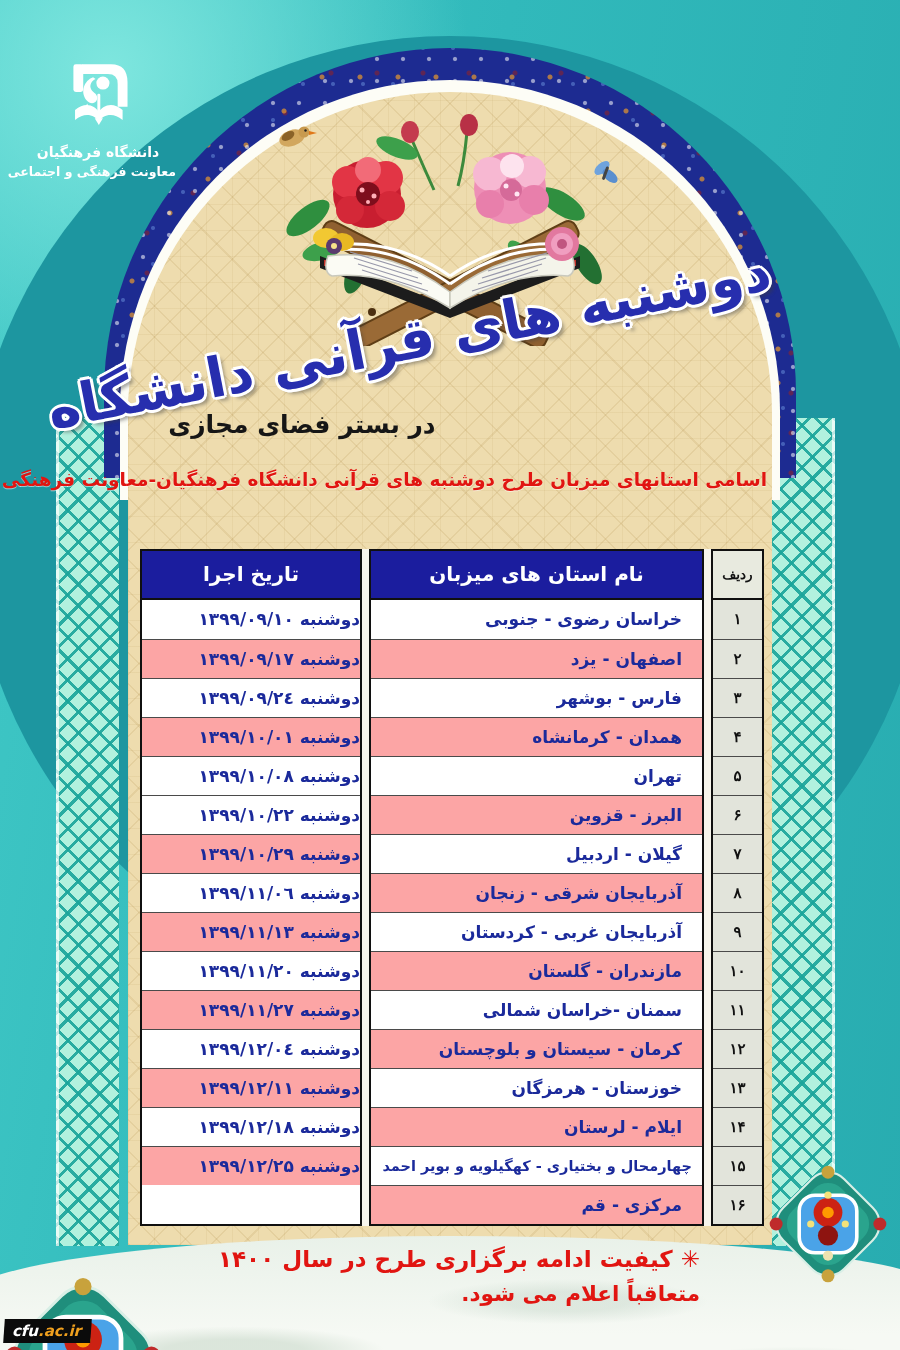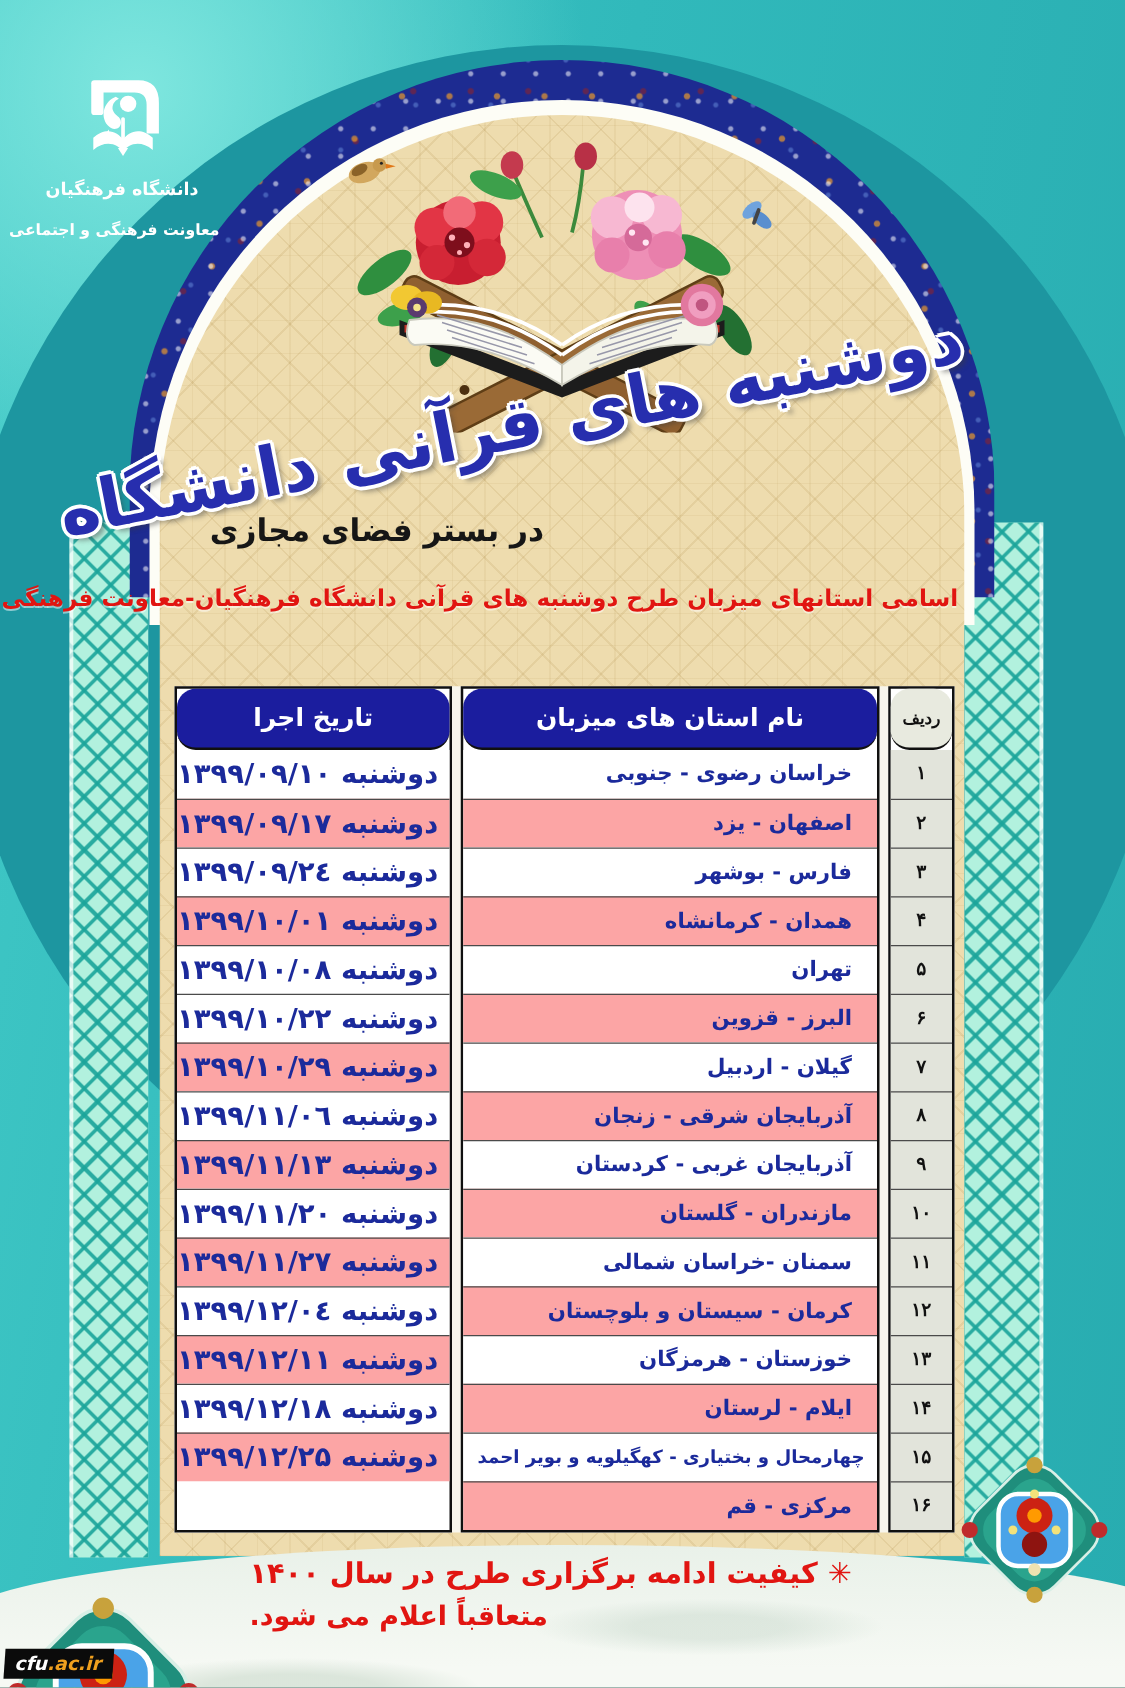--- a/index.html
+++ b/index.html
@@ -40,21 +40,21 @@
           background:
             radial-gradient(ellipse at 28% 70%, rgba(150,180,155,.28) 0 70px, transparent 150px),
             radial-gradient(ellipse at 62% 40%, rgba(150,180,160,.22) 0 60px, transparent 140px),
             radial-gradient(ellipse at 85% 80%, rgba(140,170,150,.22) 0 60px, transparent 130px),
             linear-gradient(180deg,#e9f1e9,#f6f9f4 60%);}
 
   
   .logo{left:20px;top:56px;width:156px;text-align:center;color:#fff;}
   .logo svg{display:block;margin:0 auto;}
   .logo .l1{font-size:14px;font-weight:bold;margin-top:6px;white-space:nowrap;}
-  .logo .l2{font-size:12.5px;font-weight:bold;margin-top:16px;white-space:nowrap;}
+  .logo .l2{font-size:12.5px;font-weight:bold;margin-top:4px;white-space:nowrap;}
 
   
   .quran{left:262px;top:106px;width:376px;height:240px;}
 
   
   .title{left:126px;top:300px;width:650px;height:150px;}
   .title .rot{width:100%;text-align:center;white-space:nowrap;transform:rotate(-11deg);
       font-size:55px;font-weight:bold;color:#272eae;
       text-shadow:-2px -2px 0 #fff,2px -2px 0 #fff,-2px 2px 0 #fff,2px 2px 0 #fff,
                   0 -3px 0 #fff,0 3px 0 #fff,-3px 0 0 #fff,3px 0 0 #fff,4px 5px 4px rgba(60,60,60,.45);}
@@ -64,33 +64,33 @@
   .head1{top:469px;font-size:18.5px;letter-spacing:-0.2px;}
   .head2{top:501px;font-size:21px;}
 
   
   .table{left:140px;top:549px;width:624px;display:flex;gap:7px;background:#f7f5ec;}
   .col{border:2.5px solid #101010;background:#fff;box-sizing:border-box;}
   .col-num{width:53px;font-family:Liberation Serif, serif;}
   .col-prov{flex:1;}
   .col-date{width:222px;}
   .th{height:47px;line-height:47px;text-align:center;font-weight:bold;
-      background:#1b1d9e;color:#fff;font-size:20px;border-bottom:2.5px solid #101010;border-radius:15px;}
+      background:#1b1d9e;color:#fff;font-size:20px;border-bottom:2.5px solid #101010;}
   .th-num{background:#e8eadf;color:#111;font-size:13.5px;}
   .cell{height:39px;line-height:39px;font-weight:bold;box-sizing:border-box;white-space:nowrap;overflow:hidden;}
   .cell + .cell{border-top:1px solid #4a4a4a;}
   .odd{background:#ffffff;}
   .even{background:#fca5a5;}
   .col-num .cell{background:#e2e4db;text-align:center;font-size:15px;color:#111;}
   .col-prov .cell{color:#1b2a9b;font-size:17px;text-align:right;padding-right:20px;}
   .col-prov .cell.tight{font-size:14.5px;letter-spacing:-0.2px;padding-right:10px;text-align:right;}
-  .col-date .cell{color:#1b2a9b;font-size:22px;text-align:left;}
-
-  
-  .footnote{left:200px;width:500px;text-align:left;color:#e11511;font-weight:bold;}
+  .col-date .cell{color:#1b2a9b;font-size:17px;text-align:right;}
+
+  
+  .footnote{left:200px;width:500px;text-align:right;color:#e11511;font-weight:bold;}
   .fn1{top:1246px;font-size:23px;}
   .fn2{top:1281px;font-size:21.5px;}
 
   
   .med-right{left:756px;top:1152px;width:144px;height:144px;}
   .med-left{left:-12px;top:1260px;width:190px;height:190px;}
   .watermark{left:4px;top:1319px;background:#0b0b0b;padding:3px 9px;direction:ltr;
              font-style:italic;font-weight:bold;font-size:15px;transform:skewX(-4deg);}
   .watermark .w1{color:#fff;}
   .watermark .w2{color:#f0a01e;}

